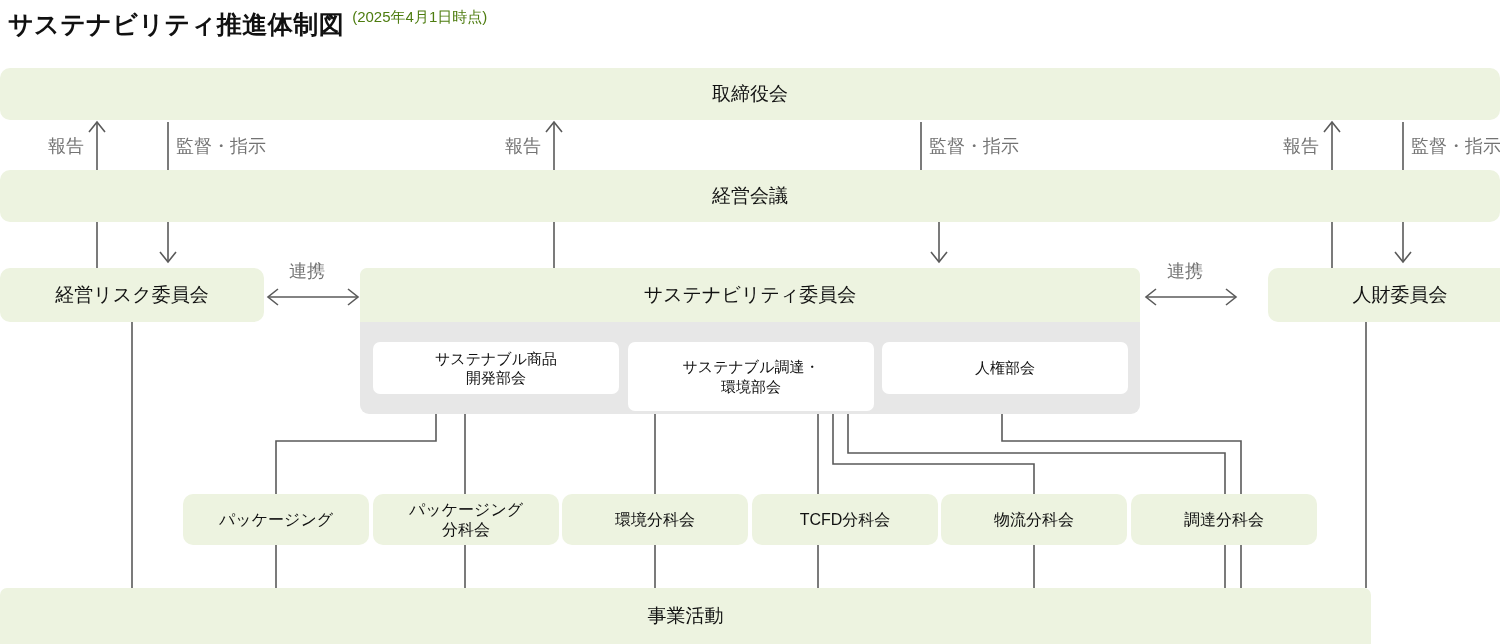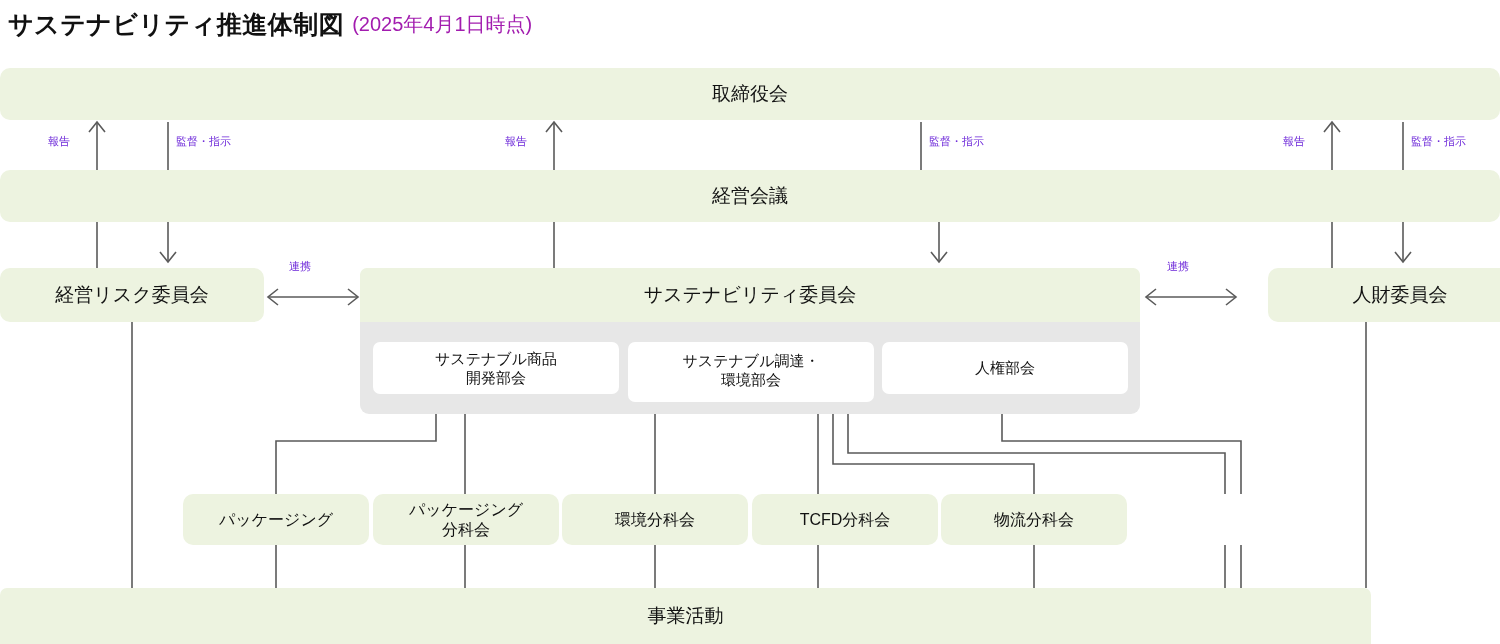--- a/index.html
+++ b/index.html
@@ -6,23 +6,23 @@
   body{
     width:1500px;height:644px;
     background:#ffffff;
     font-family:"Liberation Sans","DejaVu Sans",sans-serif;
     color:#111111;
     overflow:hidden;
   }
   #stage{position:relative;width:1500px;height:644px;}
 
   
-  .title-wrap{position:absolute;left:8px;top:8px;display:flex;align-items:center;}
+  .title-wrap{position:absolute;left:8px;top:8px;display:flex;align-items:flex-start;}
   .title-main{font-size:25px;font-weight:bold;letter-spacing:.5px;color:#111;}
-  .title-sub{font-size:20px;margin-left:8px;color:#a21caf;}
+  .title-sub{font-size:15px;margin-left:8px;color:#4d7c0f;}
 
   
   .box{
     position:absolute;
     background:#edf3e0;
     border-radius:10px;
     display:flex;align-items:center;justify-content:center;
     text-align:center;
     line-height:1.25;
     box-sizing:border-box;
@@ -44,22 +44,22 @@
     text-align:center;
     font-size:15px;
     line-height:1.3;
     box-sizing:border-box;
     color:#111;
   }
 
   
   .edge-label{
     position:absolute;
-    font-size:11px;
-    color:#6d28d9;
+    font-size:18px;
+    color:#737373;
     white-space:nowrap;
   }
 
   
   #wires{position:absolute;left:0;top:0;width:1500px;height:644px;pointer-events:none;}
   #wires line,#wires path,#wires polyline{
     stroke:#5a5a5a;stroke-width:1.6;fill:none;
   }
 </style>
 </head>
@@ -167,21 +167,21 @@
   <div class="box committee" style="left:1236px;top:268px;width:264px;height:54px;margin-left:32px;">
     <span>人財委員会</span>
   </div>
 
   <div class="white-box" style="left:373px;top:342px;width:246px;height:52px;">
     <span>
       <span>サステナブル商品</span><br><span>開発部会</span>
     </span>
   </div>
 
-  <div class="white-box" style="left:628px;top:342px;width:246px;height:60px;font-family:Liberation Mono, monospace;">
+  <div class="white-box" style="left:628px;top:342px;width:246px;height:69px;">
     <span>
       <span>サステナブル調達・</span><br><span>環境部会</span>
     </span>
   </div>
 
   <div class="white-box" style="left:882px;top:342px;width:246px;height:52px;">
     <span>人権部会</span>
   </div>
 
   <div class="box sub" style="left:183px;top:494px;width:186px;height:51px;">
@@ -199,18 +199,21 @@
   </div>
 
   <div class="box sub" style="left:752px;top:494px;width:186px;height:51px;">
     <span>TCFD分科会</span>
   </div>
 
   <div class="box sub" style="left:941px;top:494px;width:186px;height:51px;">
     <span>物流分科会</span>
   </div>
 
+  <div class="box sub" style="left:1131px;top:494px;width:186px;height:51px;">
+    <span>調達分科会</span>
+  </div>
 
   <div class="box bar" style="left:0;top:588px;width:1371px;height:56px;border-radius:7px 7px 0 0;">
     <span>事業活動</span>
   </div>
 
 </div>
 
 </body></html>

